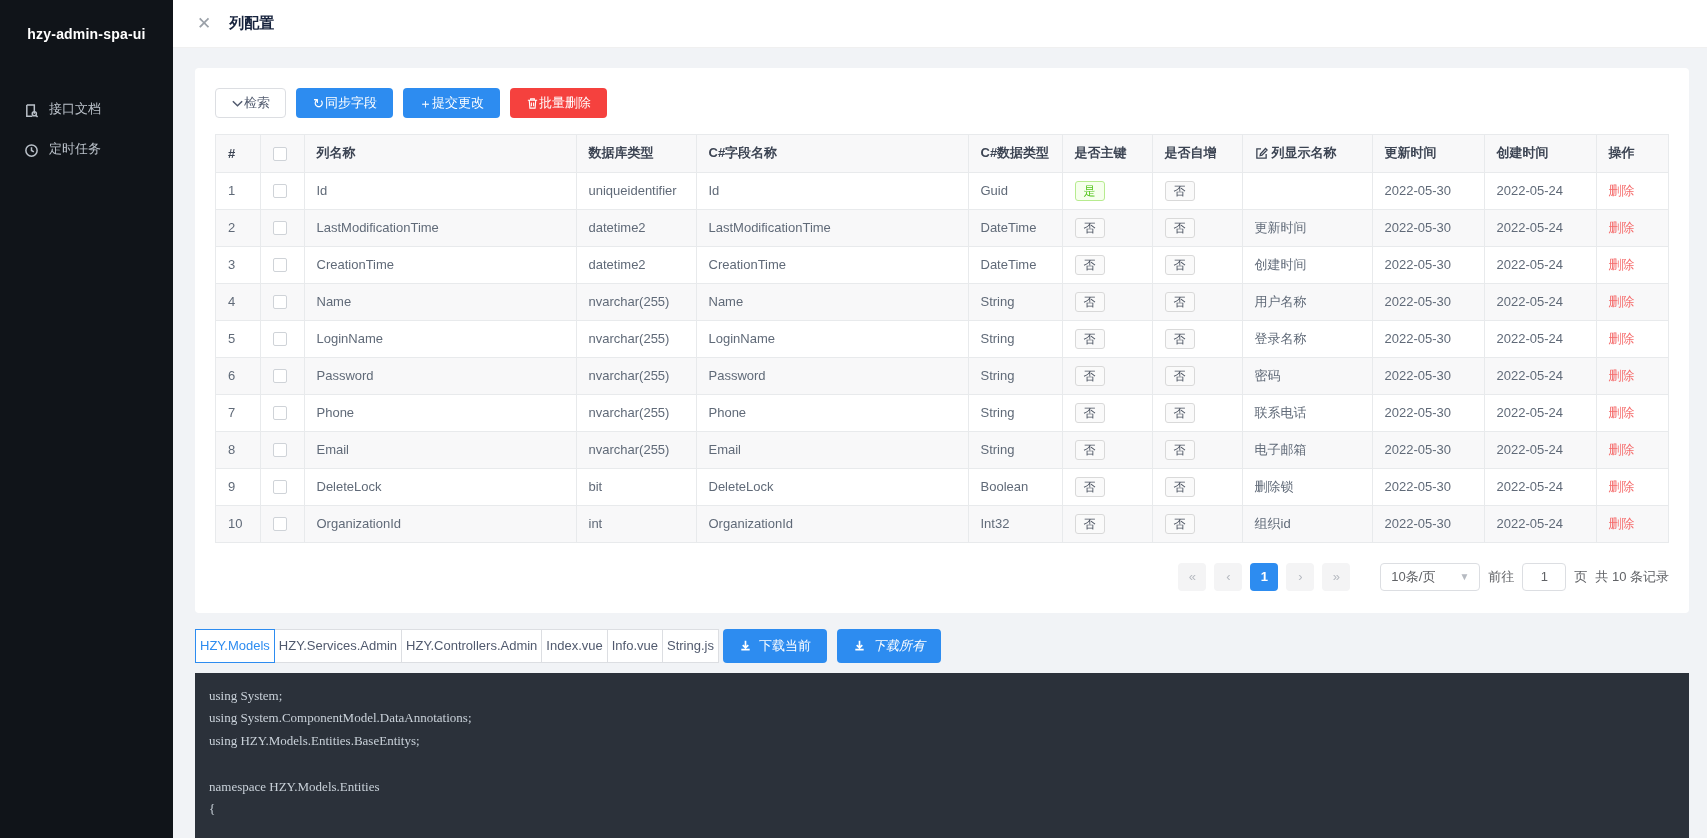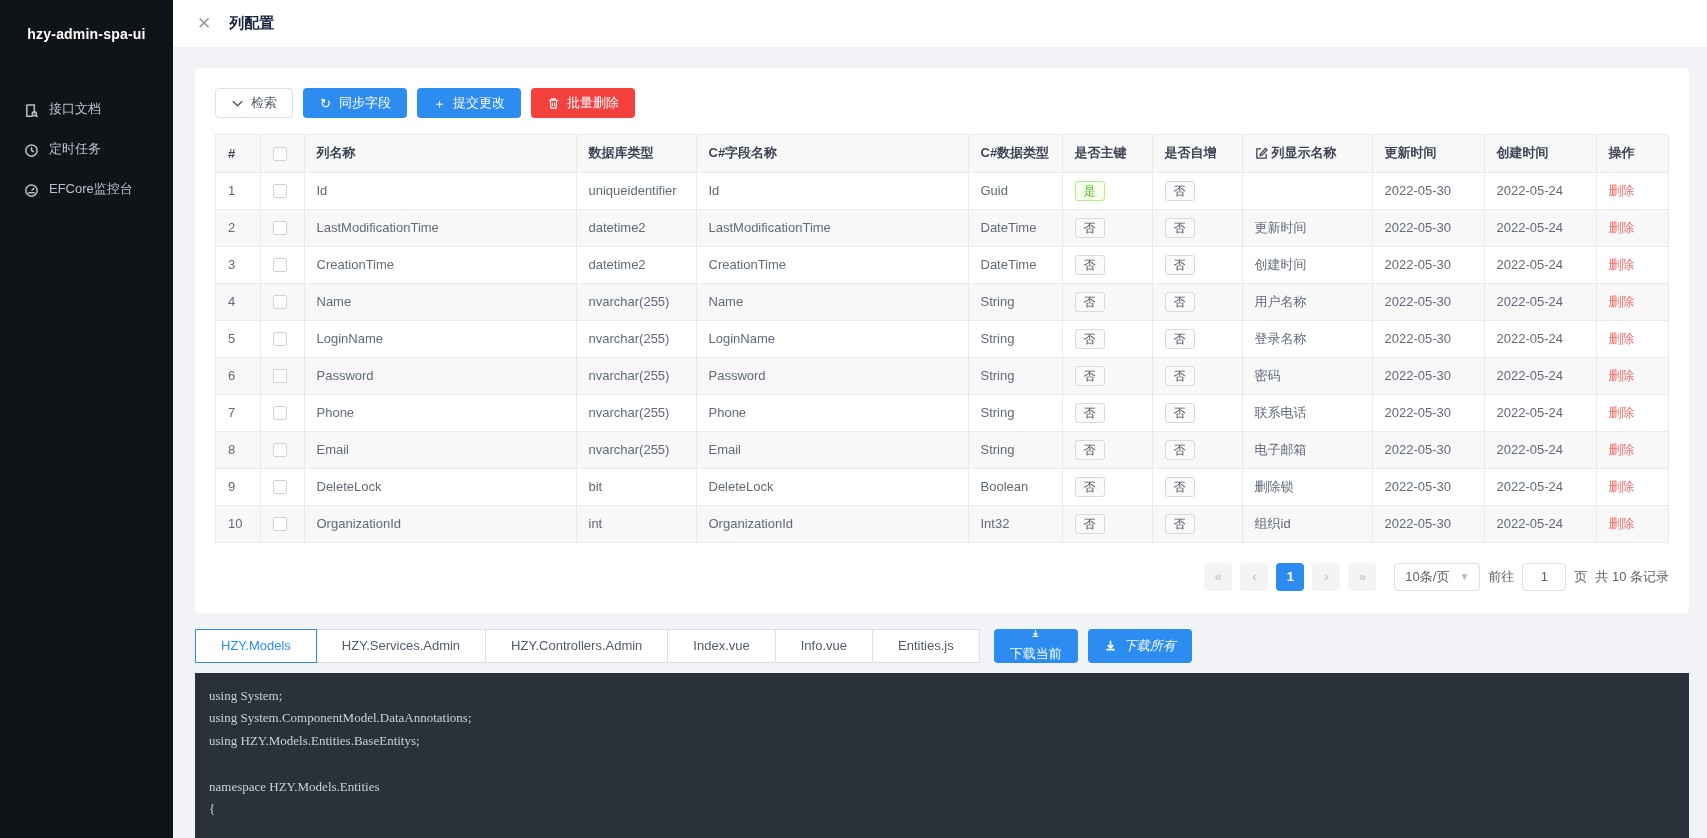--- a/index.html
+++ b/index.html
@@ -31,21 +31,21 @@
   .topbar{height:48px;background:#fff;border-bottom:1px solid #f0f0f0;display:flex;align-items:center;padding:0 24px;gap:18px;flex-shrink:0;}
   .close-x{color:#9aa0a8;font-size:17px;cursor:pointer;line-height:1;}
   .page-title{font-size:15px;font-weight:700;color:#17233d;text-align:right;}
 
   .content{flex:1;display:flex;flex-direction:column;padding:20px 18px 0 22px;overflow:hidden;}
 
   .card{background:#fff;border-radius:4px;padding:20px 20px 22px 20px;}
 
   
   .toolbar{display:flex;gap:10px;margin-bottom:16px;}
-  .btn{height:30px;border-radius:4px;border:1px solid transparent;font-size:13px;display:inline-flex;align-items:center;gap:7px;padding:0 15px;cursor:pointer;background:#fff;font-family:inherit;}
+  .btn{height:30px;border-radius:4px;border:1px solid transparent;font-size:13px;display:inline-flex;align-items:center;padding:0 15px;cursor:pointer;background:#fff;font-family:inherit;}
   .btn .bic{display:inline-flex;width:13px;height:13px;align-items:center;justify-content:center;font-size:13px;line-height:1;}
   .btn .bic svg{width:13px;height:13px;}
   .btn-default{border-color:var(--ctl-border);color:#515a6e;}
   .btn-primary{background:var(--accent);color:#fff;}
   .btn-danger{background:var(--danger);color:#fff;justify-content:flex-end;}
 
   
   table{width:100%;border-collapse:collapse;table-layout:fixed;font-size:13px;}
   .tbl-wrap{border:1px solid var(--border);border-bottom:none;}
   th,td{border-right:1px solid var(--border);border-bottom:1px solid var(--border);padding:0 12px;height:37px;text-align:left;white-space:nowrap;overflow:hidden;text-overflow:ellipsis;}
@@ -58,31 +58,31 @@
   .tag-green{color:var(--success);background:#f6ffed;border-color:#b7eb8f;}
   .tag-gray{color:#4a5260;background:#fafafa;border-color:#d9d9d9;}
   .del-link{color:var(--danger-link);cursor:pointer;text-decoration:none;}
   .th-edit{display:inline-flex;align-items:center;gap:4px;}
   .th-edit svg{width:13px;height:13px;stroke:#3c4453;fill:none;stroke-width:1.6;}
 
   
   .pager{display:flex;justify-content:flex-end;align-items:center;gap:8px;margin-top:20px;font-size:13px;color:#606266;}
   .pg-box{min-width:28px;height:28px;border-radius:4px;background:#f4f4f5;color:#b6bac1;display:inline-flex;align-items:center;justify-content:center;font-size:13px;cursor:pointer;padding:0 4px;}
   .pg-box.current{background:var(--accent);color:#fff;font-weight:700;}
-  .pg-select{height:28px;border:1px solid var(--ctl-border);border-radius:4px;background:#fff;display:inline-flex;align-items:center;gap:10px;padding:0 10px;cursor:pointer;color:#606266;margin-left:10px;}
+  .pg-select{height:28px;border:1px solid var(--ctl-border);border-radius:4px;background:#fff;display:inline-flex;align-items:center;gap:24px;padding:0 10px;cursor:pointer;color:#606266;margin-left:22px;}
   .pg-select .car{font-size:10px;color:#b6bac1;}
   .pg-input{width:44px;height:28px;border:1px solid var(--ctl-border);border-radius:4px;text-align:center;font-size:13px;color:#606266;font-family:inherit;}
 
   
   .gen-row{display:flex;align-items:center;margin-top:16px;flex-shrink:0;}
-  .tab-btn{height:34px;padding:0 25px;background:#fff;border:1px solid var(--ctl-border);font-size:13px;color:#515a6e;cursor:pointer;margin-left:-1px;font-family:inherit;}
+  .tab-btn{height:34px;padding:0 4px;background:#fff;border:1px solid var(--ctl-border);font-size:13px;color:#515a6e;cursor:pointer;margin-left:-1px;font-family:inherit;}
   .tab-btn:first-child{margin-left:0;}
   .tab-btn.active{color:var(--accent);border-color:var(--accent);position:relative;z-index:2;}
   .dl-btn{height:34px;border:none;border-radius:4px;background:var(--accent);color:#fff;font-size:13px;display:inline-flex;align-items:center;gap:7px;padding:0 16px;cursor:pointer;font-family:inherit;}
-  .dl-btn.first{margin-left:14px;flex-direction:column;}
+  .dl-btn.first{margin-left:4px;}
   .dl-btn + .dl-btn{margin-left:10px;font-style:italic;}
   .dl-btn svg{width:13px;height:13px;stroke:#fff;fill:none;stroke-width:1.8;}
 
   
   .code-block{flex:1;margin-top:10px;background:var(--code-bg);color:#c9d1d9;font-family:Liberation Serif, serif;font-size:13px;line-height:1.75;padding:12px 0 0 14px;overflow:hidden;white-space:pre;}
 </style>
 </head>
 <body>
 
 <aside class="sidebar">
@@ -99,29 +99,20 @@
         <span>接口文档</span>
       </div>
       <div class="side-item">
         <span class="ic">
           <svg viewBox="0 0 16 16">
             <circle cx="8" cy="8" r="6"></circle>
             <path d="M8 4.5V8l2.5 1.5"></path>
           </svg>
         </span>
         <span>定时任务</span>
-      </div>
-      <div class="side-item">
-        <span class="ic">
-          <svg viewBox="0 0 16 16">
-            <circle cx="8" cy="8" r="6"></circle>
-            <path d="M8 8 11 5.5M4.5 10.5h7"></path>
-          </svg>
-        </span>
-        <span>EFCore监控台</span>
       </div>
     </nav>
 </aside>
 
 <div class="main">
 
   <div class="topbar">
     <span class="close-x">✕</span>
     <span class="page-title">列配置</span>
   </div>
@@ -354,21 +345,21 @@
         </span>
         <span>前往</span>
         <input class="pg-input" value="1" style="">
         <span>页</span>
         <span>共 10 条记录</span>
       </div>
 
     </div>
 
     <div class="gen-row">
-      <span id="tabs-holder"><button class="tab-btn active">HZY.Models</button><button class="tab-btn">HZY.Services.Admin</button><button class="tab-btn">HZY.Controllers.Admin</button><button class="tab-btn">Index.vue</button><button class="tab-btn">Info.vue</button><button class="tab-btn">Entities.js</button></span>
+      <span id="tabs-holder"><button class="tab-btn active">HZY.Models</button><button class="tab-btn">HZY.Services.Admin</button><button class="tab-btn">HZY.Controllers.Admin</button><button class="tab-btn">Index.vue</button><button class="tab-btn">Info.vue</button><button class="tab-btn">String.js</button></span>
       <button class="dl-btn first">
         <svg viewBox="0 0 14 14">
             <path d="M7 2v7M4 6.5 7 9.5 10 6.5M2.5 11.5h9"></path>
           </svg>
         <span>下载当前</span>
       </button>
       <button class="dl-btn">
         <svg viewBox="0 0 14 14">
             <path d="M7 2v7M4 6.5 7 9.5 10 6.5M2.5 11.5h9"></path>
           </svg>

